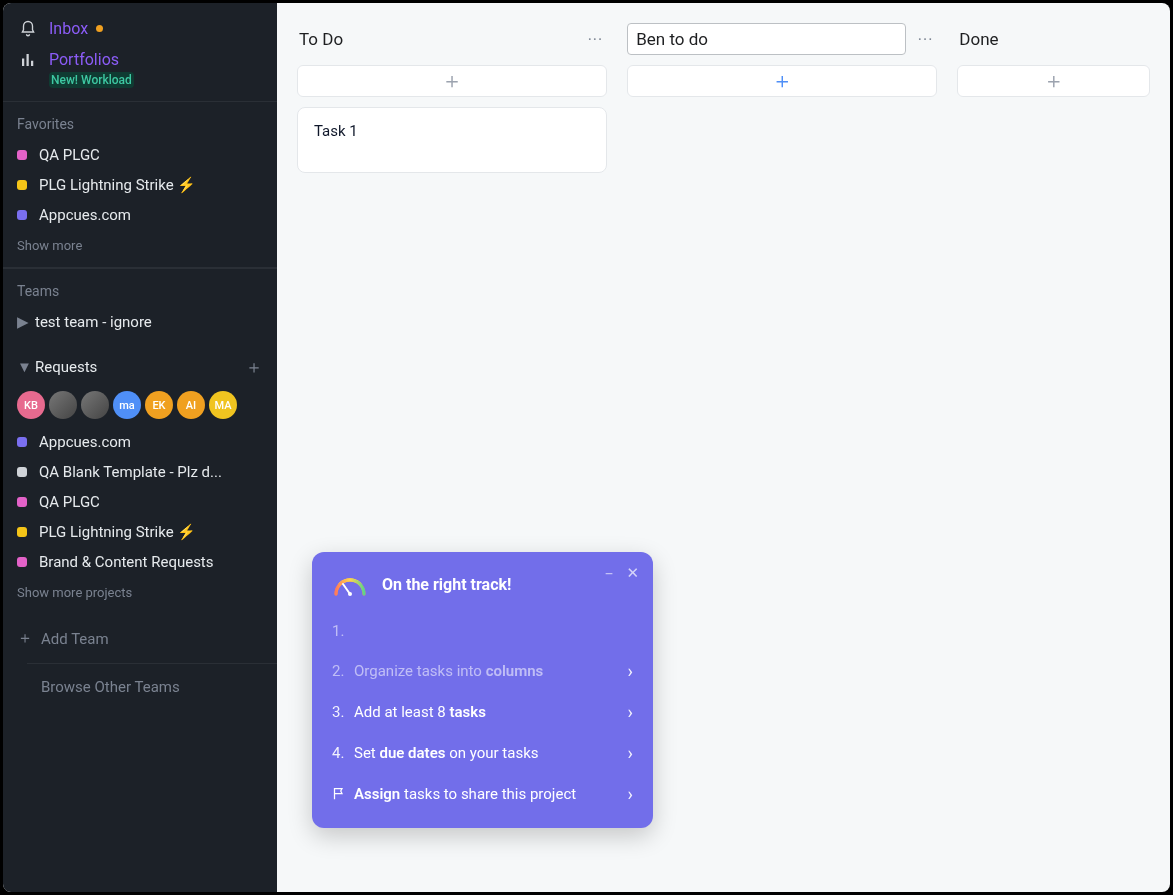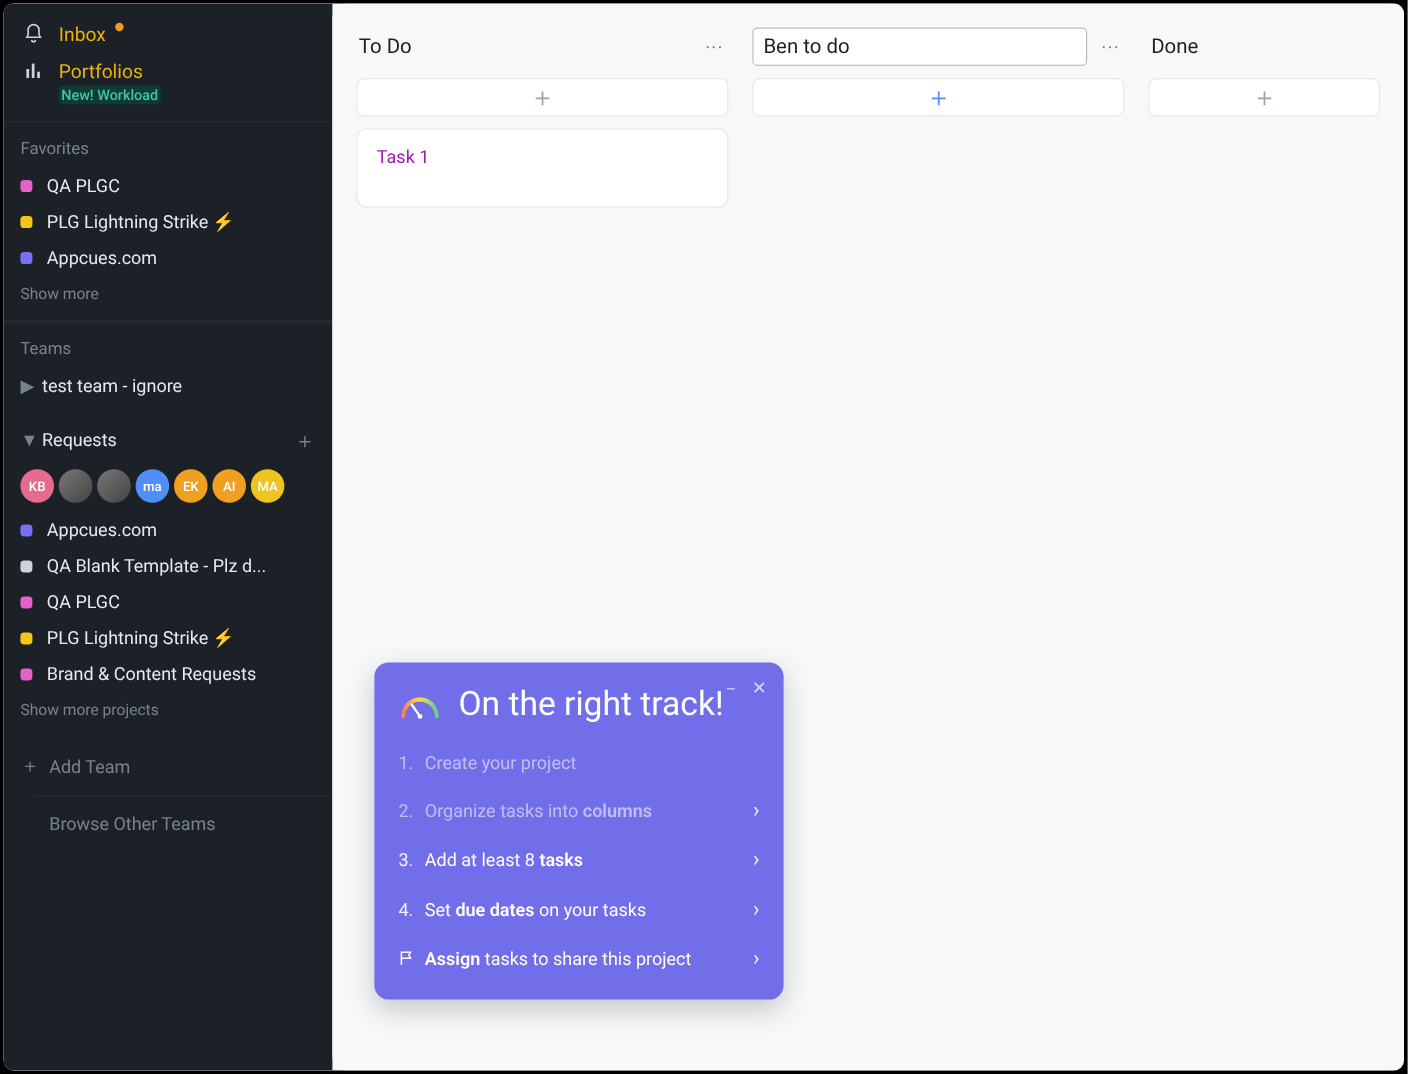--- a/index.html
+++ b/index.html
@@ -28,23 +28,23 @@
     flex-direction: column;
     font-size: 14px;
     overflow-y: auto;
   }
   .side-top {
     padding: 10px 0 8px 0;
     border-bottom: 1px solid #2a2f36;
   }
   .side-item {
     display: flex;
-    align-items: flex-start;
+    align-items: center;
     padding: 6px 14px;
-    color: #eab308;
+    color: #8b5cf6;
     cursor: pointer;
   }
   .side-item .icon-slot {
     width: 22px;
     display: flex;
     justify-content: center;
     margin-right: 10px;
   }
   .side-item .label { font-size: 16px; }
   .inbox-dot {
@@ -187,21 +187,21 @@
     margin-top: 8px;
   }
   .add-card.blue { color: #4f8ff7; }
   .card {
     background: #fff;
     border: 1px solid #e4e7ea;
     border-radius: 8px;
     padding: 14px 16px 32px 16px;
     margin-top: 10px;
     font-size: 15px;
-    color: #a21caf;
+    color: #0f172a;
     cursor: pointer;
   }
   .column.done { width: 200px; }
   
   .popup {
     position: absolute;
     left: 312px;
     top: 552px;
     width: 341px;
     background: #726eea;
@@ -210,22 +210,22 @@
     padding: 18px 20px 14px 20px;
     box-shadow: 0 8px 24px rgba(0,0,0,0.2);
   }
   .popup-header {
     display: flex;
     align-items: center;
     gap: 14px;
     margin-bottom: 14px;
   }
   .popup-title {
-    font-size: 28px;
-    font-weight: 400;
+    font-size: 16px;
+    font-weight: 700;
   }
   .popup-controls {
     position: absolute;
     top: 12px;
     right: 14px;
     display: flex;
     gap: 10px;
     color: rgba(255,255,255,0.7);
   }
   .popup-controls span { cursor: pointer; font-size: 15px; }
@@ -413,21 +413,20 @@
         <path d="M4 24 A14 14 0 0 1 32 24" fill="none" stroke="url(#g)" stroke-width="3" stroke-linecap="round"></path>
         <line x1="18" y1="24" x2="11" y2="14" stroke="#fff" stroke-width="2" stroke-linecap="round"></line>
         <circle cx="18" cy="24" r="2" fill="#fff"></circle>
       </svg>
     </div>
     <div class="popup-title">On the right track!</div>
   </div>
   <ul class="checklist" id="checklist">
       <li class="done">
         <span class="num">1.</span>
-        <span class="txt">Create your project</span>
       </li>
       <li class="done">
         <span class="num">2.</span>
         <span class="txt">Organize tasks into <b>columns</b></span>
         <span class="chev">›</span>
       </li>
       <li>
         <span class="num">3.</span>
         <span class="txt">Add at least 8 <b>tasks</b></span>
         <span class="chev">›</span>

